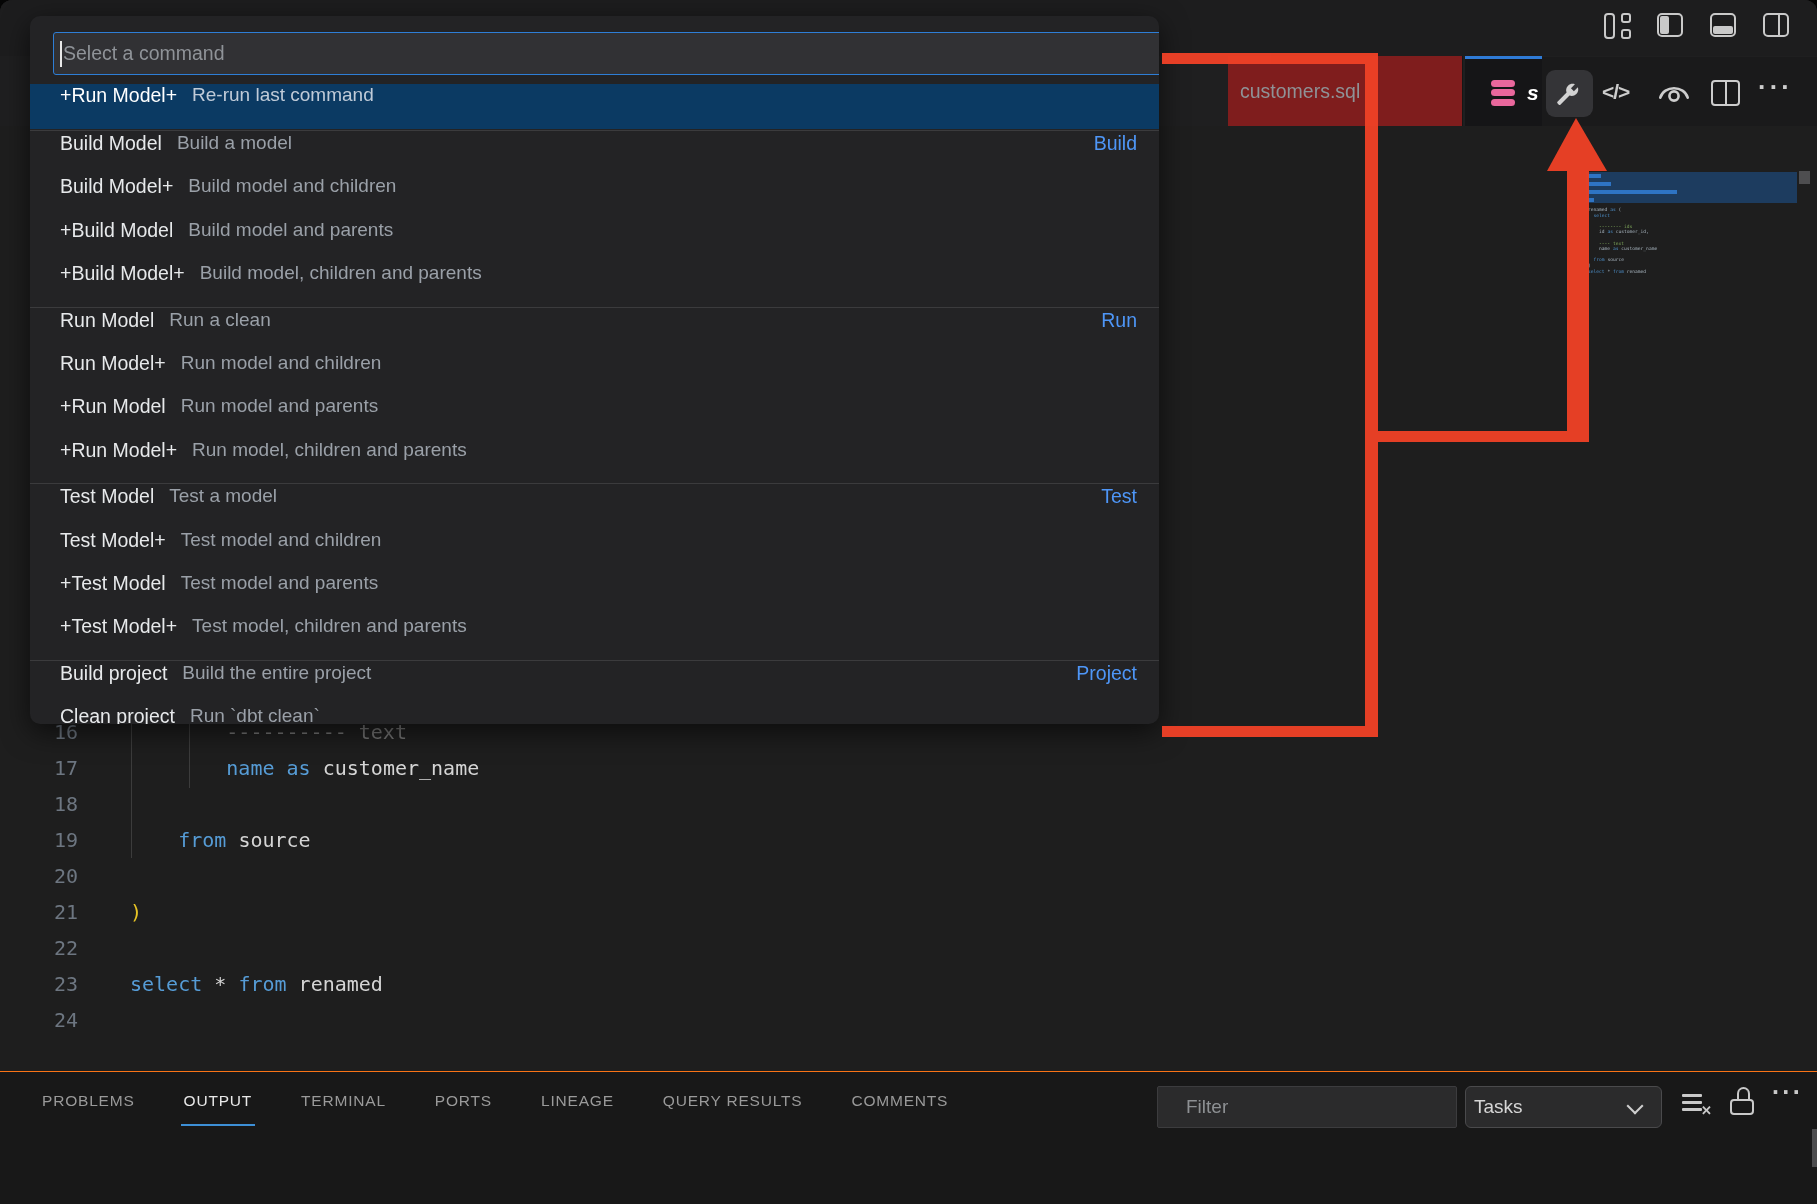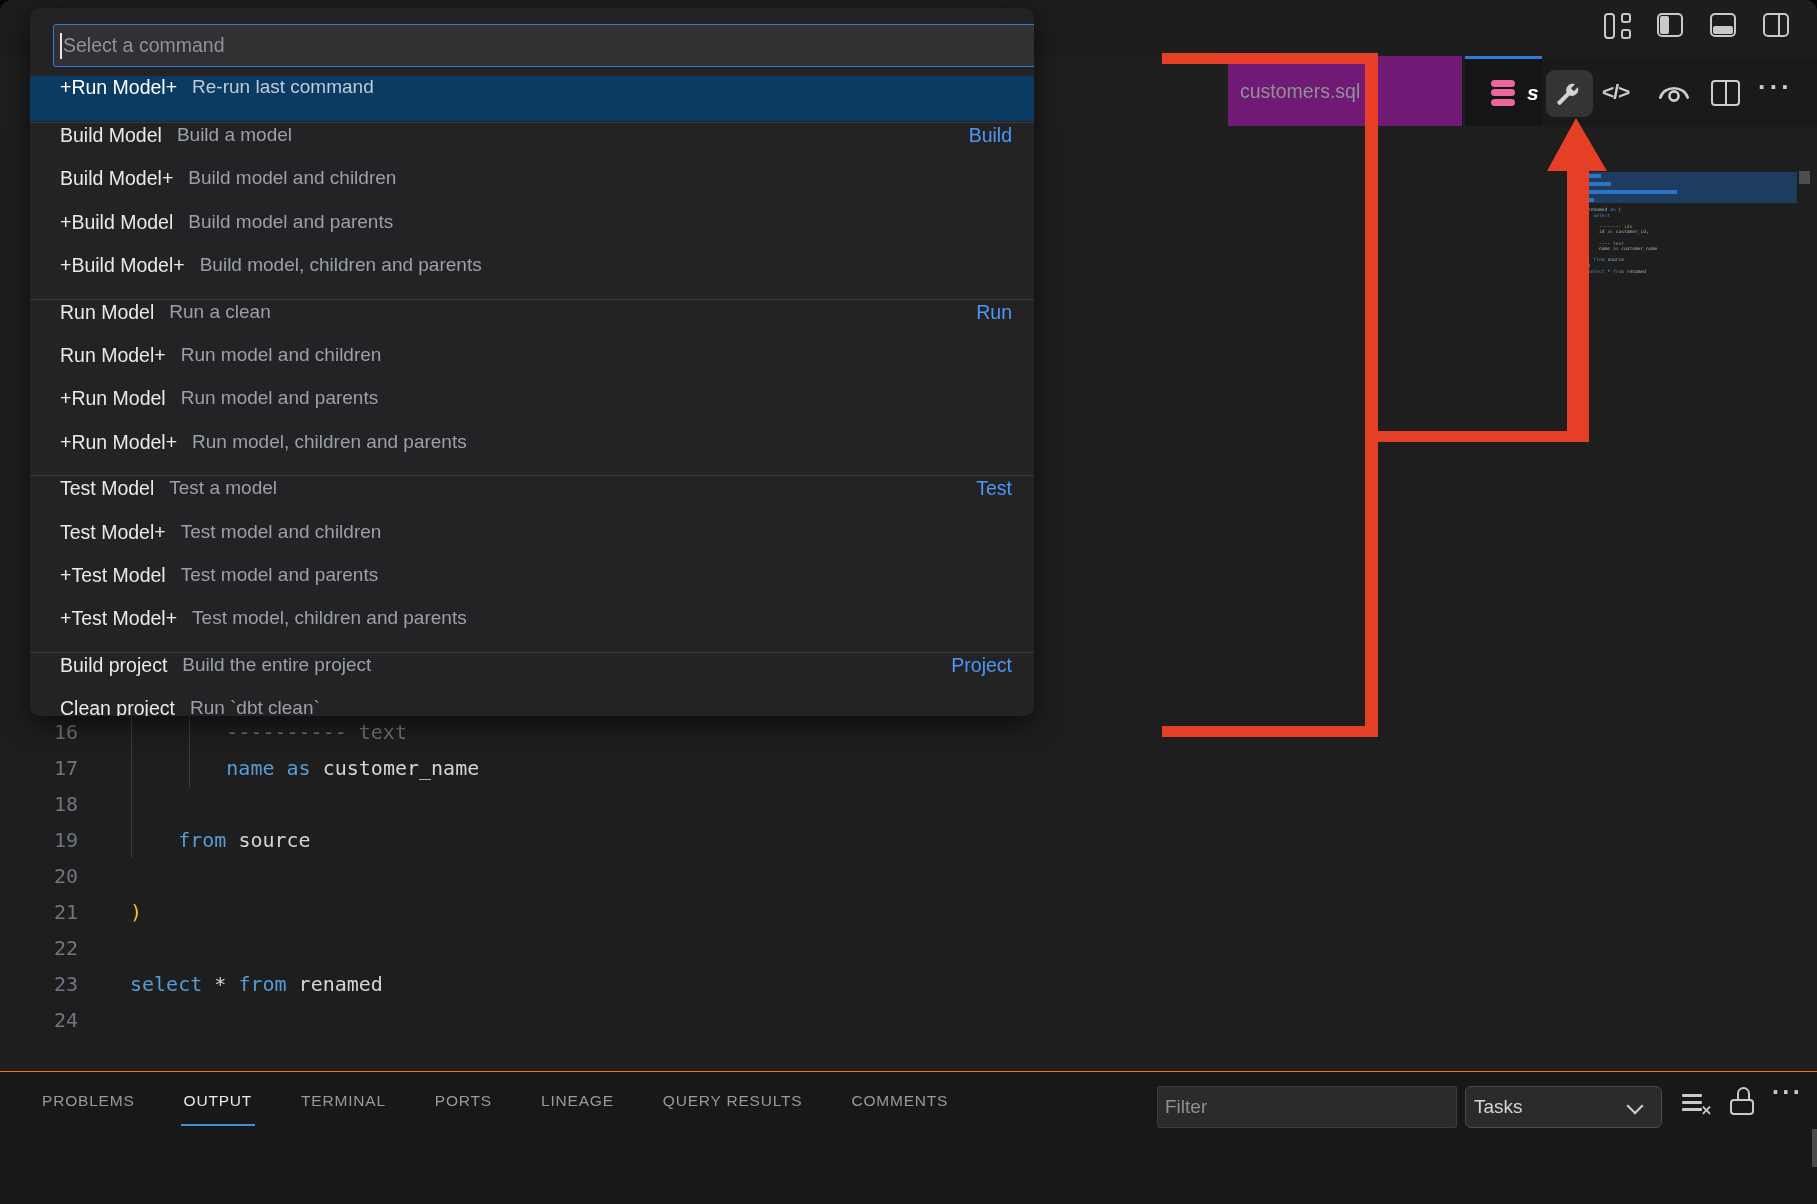--- a/index.html
+++ b/index.html
@@ -14,21 +14,21 @@
   .wic-rect{position:absolute;left:0;top:1px;width:26px;height:24px;border:2px solid #c9c9c9;border-radius:5px;box-sizing:border-box}
   .lay-l{position:absolute;left:0;top:1px;width:11px;height:26px;border:2px solid #c9c9c9;border-radius:4px;box-sizing:border-box}
   .lay-s1{position:absolute;left:17px;top:1px;width:10px;height:10px;border:2px solid #c9c9c9;border-radius:3px;box-sizing:border-box}
   .lay-s2{position:absolute;left:17px;top:17px;width:10px;height:10px;border:2px solid #c9c9c9;border-radius:3px;box-sizing:border-box}
   .fill-left{position:absolute;left:3px;top:4px;width:9px;height:18px;background:#c9c9c9;border-radius:2px}
   .fill-bottom{position:absolute;left:3px;top:14px;width:20px;height:8px;background:#c9c9c9;border-radius:2px}
   .split-line{position:absolute;left:15px;top:3px;width:2px;height:20px;background:#c9c9c9}
 
   
   .tabbar{position:absolute;left:0;top:56px;width:1817px;height:70px;background:#1f1f20;border-bottom:1px solid #151515}
-  .tab-file{position:absolute;left:1228px;top:56px;width:235px;height:70px;background:#701a75;
+  .tab-file{position:absolute;left:1228px;top:56px;width:235px;height:70px;background:#7f1d1d;
             border-right:1px solid #161616;display:flex;align-items:center;padding-left:12px;box-sizing:border-box;
             color:#8f9296;font-size:19.5px}
   .toolbar-bg{position:absolute;left:1542px;top:57px;right:0;height:69px;background:#1a1a1b}
   .tab-active{position:absolute;left:1465px;top:56px;width:77px;height:70px;background:#151517;
               border-top:3px solid #2f7bd6;box-sizing:border-box;display:flex;align-items:center}
   .dbicon{margin-left:26px;width:24px;display:flex;flex-direction:column;gap:2.5px}
   .dbicon div{height:7px;background:#e9679c;border-radius:4px}
   .tab-active .slabel{color:#fff;font-size:21px;font-weight:bold;font-style:italic;margin-left:12px}
   .wrench-btn{position:absolute;left:1546px;top:70px;width:47px;height:47px;background:#343437;border-radius:9px;display:flex;align-items:center;justify-content:center}
   .icon-code{position:absolute;left:1602px;top:80px;color:#cdcdcd;font-size:21px;font-weight:bold;letter-spacing:-1px}
@@ -57,36 +57,36 @@
   .mm-mw{color:#a9b6c0}.mm-mk{color:#4d8fc9}.mm-mc{color:#7fa85a}
   .esb{position:absolute;left:1799px;top:45px;width:11px;height:13px;background:#4e4e50}
 
   
   .panel{position:absolute;left:0;top:1071px;width:1817px;height:133px;background:#181818;border-top:1px solid #f97316;box-sizing:border-box}
   .ptabs{position:absolute;left:42px;top:0;height:58px;display:flex;gap:49px;align-items:center}
   .ptab{font-size:15.5px;color:#9a9a9a;letter-spacing:0.8px;position:relative;white-space:nowrap}
   .ptab.active{color:#e9e9e9}
   .ptab.active::after{content:'';position:absolute;left:-3px;right:-3px;bottom:-16px;height:2.5px;background:#3d8fd6}
   .pfilter{position:absolute;left:1157px;top:14px;width:300px;height:42px;background:#2b2b2c;border:1px solid #3c3c3e;
-           border-radius:2px;box-sizing:border-box;color:#cccccc;font-size:19px;padding-left:7px;outline:none;font-family:"Liberation Sans",sans-serif}
+           border-radius:2px;box-sizing:border-box;color:#cccccc;font-size:19px;padding-left:28px;outline:none;font-family:"Liberation Sans",sans-serif}
   .pfilter::placeholder{color:#8d9093}
   .ptasks{position:absolute;left:1465px;top:14px;width:197px;height:42px;background:#2b2b2c;border:1px solid #4a4a4c;
           border-radius:6px;box-sizing:border-box;color:#d6d6d6;font-size:19px;line-height:40px;padding-left:8px}
   .chev{position:absolute;right:20px;top:13px;width:10px;height:10px;border-right:2.2px solid #cfcfcf;border-bottom:2.2px solid #cfcfcf;transform:rotate(45deg)}
   .iclr{position:absolute;left:1681px;top:16px;width:32px;height:32px}
   .iclr .b{position:absolute;left:1px;width:20px;height:2.6px;background:#c9c9c9;border-radius:1px}
   .iclr .x{position:absolute;right:1px;bottom:2px;font-size:13px;color:#c9c9c9;font-weight:bold}
   .ilock{position:absolute;left:1730px;top:15px;width:26px;height:32px}
   .lock-sh{width:13px;height:13px;border:2.5px solid #c9c9c9;border-bottom:none;border-radius:7px 7px 0 0;box-sizing:border-box;margin:0 auto}
   .lock-bd{width:24px;height:16px;border:2.5px solid #c9c9c9;border-radius:4px;box-sizing:border-box;margin-top:-1px}
   .pmore{position:absolute;left:1772px;top:6px;color:#c9c9c9;font-size:25px;letter-spacing:2px;font-weight:bold}
   .psb{position:absolute;left:1812px;top:57px;width:5px;height:38px;background:#4c4c4e}
 
   
-  .palette{position:absolute;left:30px;top:8px;width:1004px;height:708px;background:#232325;border-radius:10px;
+  .palette{position:absolute;left:30px;top:16px;width:1129px;height:708px;background:#232325;border-radius:10px;
            box-shadow:0 8px 28px rgba(0,0,0,.6);z-index:50;overflow:hidden}
   .qp-input{position:absolute;left:23px;top:16px;width:1162px;height:43px;box-sizing:border-box;background:#313134;
             border:1.5px solid #2e7ed6;border-radius:3px;color:#dddddd;font-size:19.5px;padding-left:9px;outline:none;
             font-family:"Liberation Sans",sans-serif}
   .qp-input::placeholder{color:#8f9398}
   .qp-caret{position:absolute;left:30px;top:25px;width:1.5px;height:26px;background:#e8e8e8}
   .qp-list{position:absolute;left:0;top:68px;right:0}
   .qp-row{height:43.4px;display:flex;padding:0 22px 0 30px;font-size:19.5px}
   .qp-row.sel{height:45px;background:#0b3a63}
   .qp-label{color:#e7e9eb;white-space:pre}

